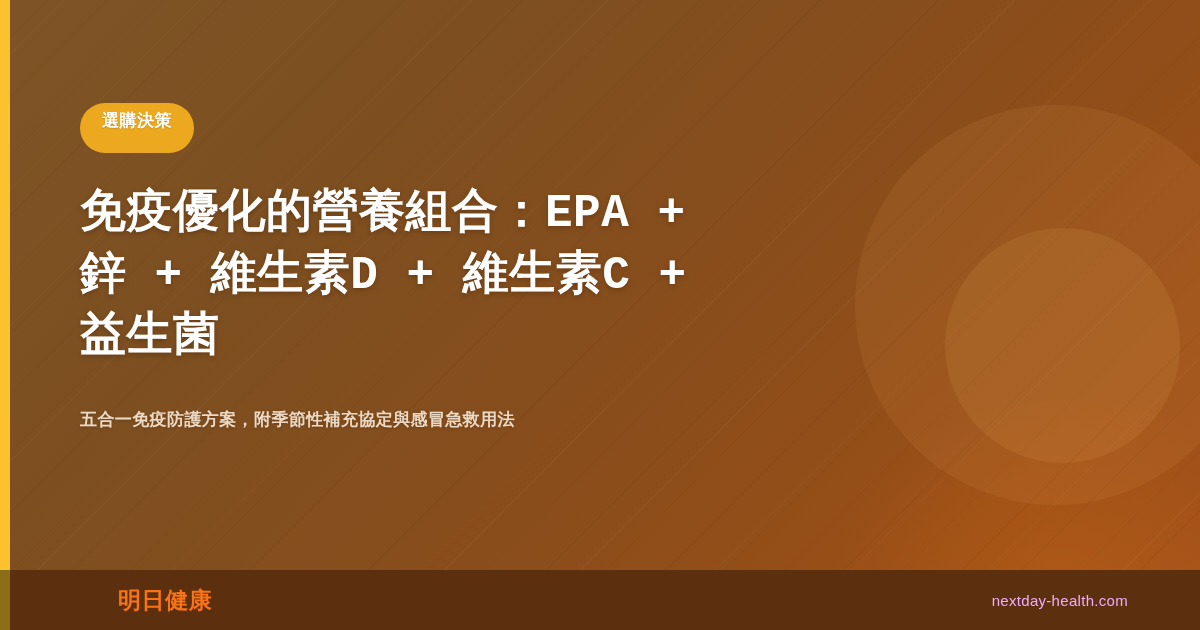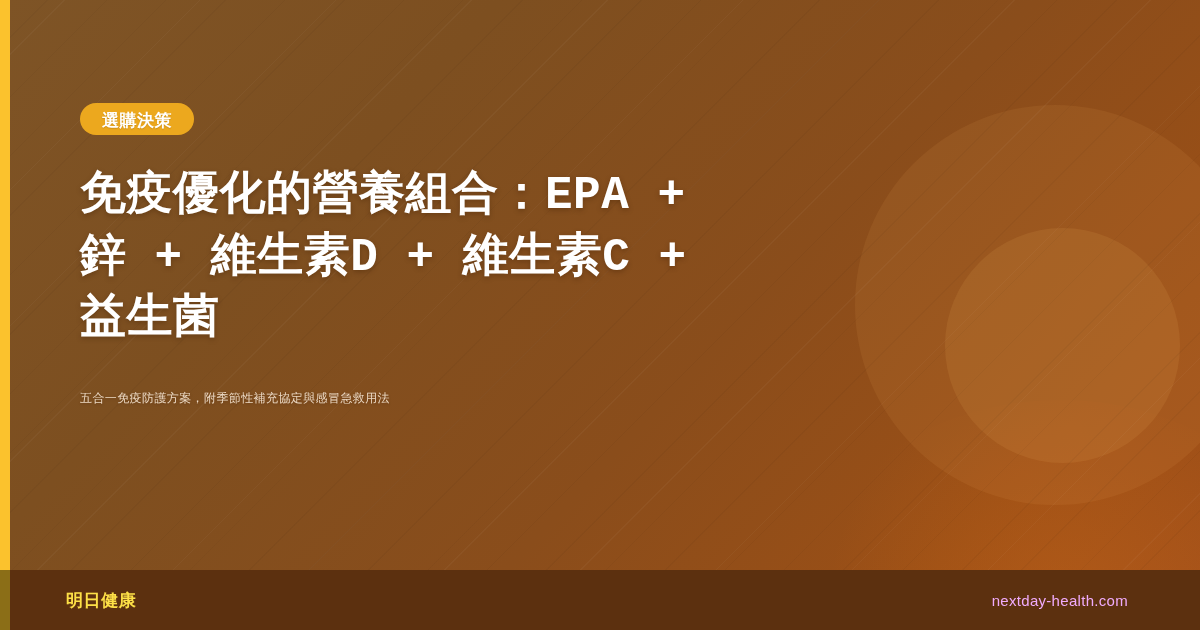--- a/index.html
+++ b/index.html
@@ -106,21 +106,21 @@
     position: absolute;
     left: 80px;
     top: 0;
     width: 700px;
     z-index: 5;
   }
 
   .badge {
     display: inline-block;
     margin-top: 103px;
-    padding: 8px 22px 4px 22px;
+    padding: 8px 22px 22px 22px;
     border-radius: 999px;
     background: #eca81e;
     color: #ffffff;
     font-size: 17px;
     font-weight: bold;
     letter-spacing: 0.5px;
     line-height: 1.2;
     text-shadow: 0 1px 1px rgba(120, 70, 0, 0.25);
   }
 
@@ -133,44 +133,44 @@
     line-height: 1.33;
     letter-spacing: 0.5px;
     text-shadow: 0 2px 5px rgba(60, 28, 0, 0.35);
     font-family: Liberation Mono, monospace;
   }
 
   .subtitle {
     margin: 39px 0 12px 0;
     width: 660px;
     color: #ecd9c4;
-    font-size: 12px;
-    font-weight: normal;
+    font-size: 17px;
+    font-weight: bold;
     line-height: 1.55;
     letter-spacing: 0.4px;
     text-shadow: 0 1px 3px rgba(60, 28, 0, 0.30);
   }
 
   
   .footer {
     position: absolute;
     left: 0;
     bottom: 0;
     width: 1200px;
     height: 60px;
     background: #5c300f;
     z-index: 7;
     display: flex;
     align-items: center;
     justify-content: space-between;
   }
   .footer-brand {
-    margin-left: 66px;
-    color: #fde047;
-    font-size: 17px;
+    margin-left: 118px;
+    color: #f97316;
+    font-size: 23px;
     font-weight: bold;
     letter-spacing: 0.6px;
   }
   .footer-domain {
     margin-right: 72px;
     color: #f0abfc;
     font-size: 15px;
     font-weight: normal;
     letter-spacing: 0.3px;
   }

